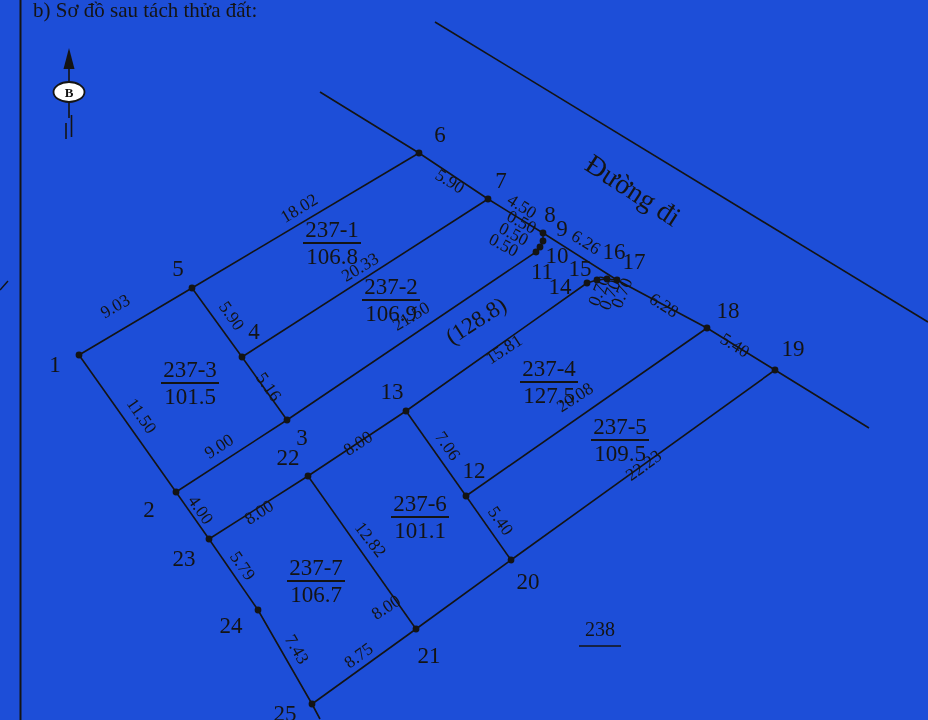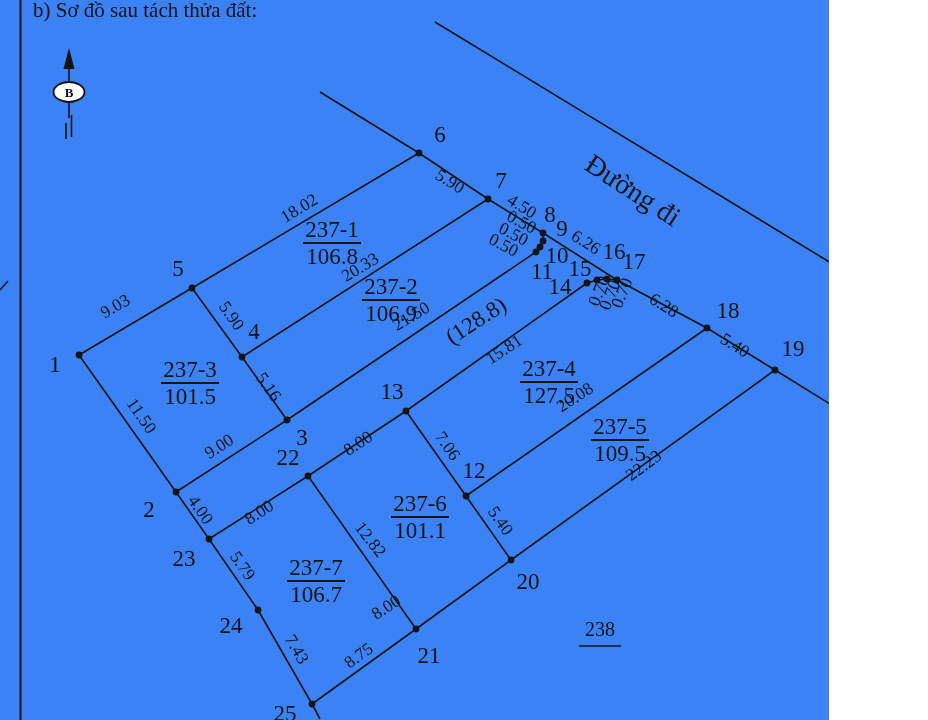--- a/index.html
+++ b/index.html
@@ -1,16 +1,16 @@
 <!DOCTYPE html>
 <html><head>
 <meta charset="utf-8">
 <style>
   html,body{margin:0;padding:0;background:#ffffff;}
-  .page{position:relative;width:829px;height:720px;background:#3b82f6;overflow:hidden;
+  .page{position:relative;width:928px;height:720px;background:#1d4ed8;overflow:hidden;
         font-family:"Liberation Serif","DejaVu Serif",serif;}
   svg{position:absolute;left:0;top:0;}
   text{fill:#141414;}
 </style>
 </head>
 <body>
 
 <div class="page">
   <svg id="map-svg" viewBox="0 0 928 720" width="928" height="720">
 

